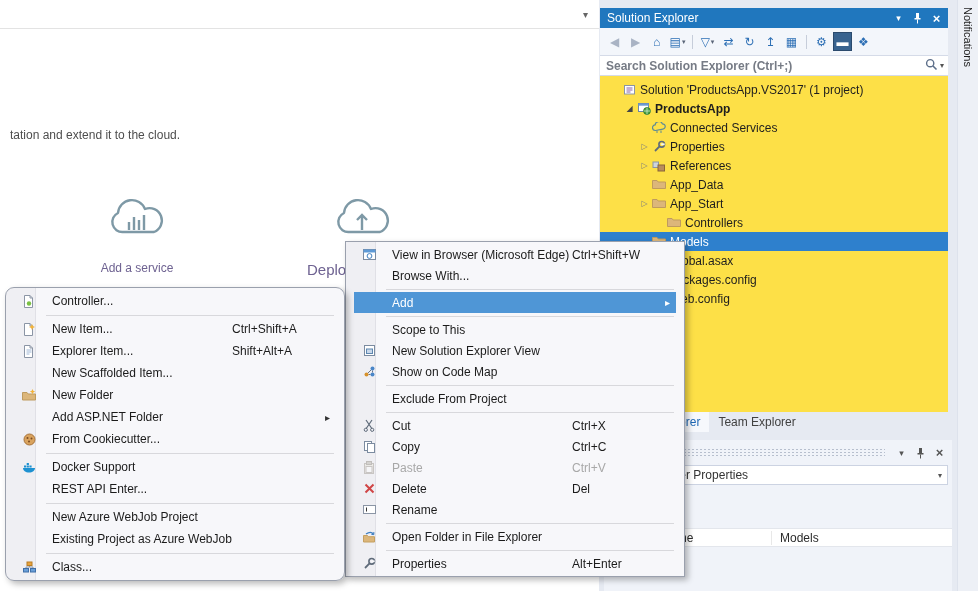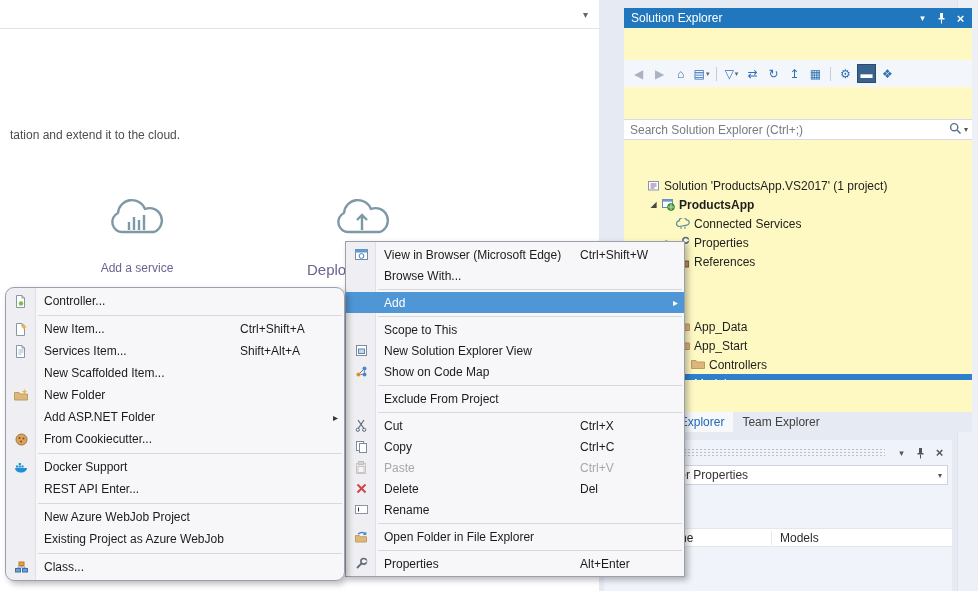--- a/index.html
+++ b/index.html
@@ -14,33 +14,33 @@
   .cloud1 { position:absolute; left:98px; top:186px; }
   .cloud2 { position:absolute; left:324px; top:186px; }
   .action1 { position:absolute; left:57px; top:261px; width:160px; text-align:center; font-size:12px; color:#6e6291; }
   .action2 { position:absolute; left:307px; top:261px; font-size:15px; color:#6e6291; white-space:nowrap; }
 
   
   .notifications { position:absolute; right:0; top:0; width:21px; height:591px; background:#edf0f6; border-left:1px solid #dde2ec; }
   .notif-label { writing-mode:vertical-rl; font-size:11px; color:#1e1e1e; padding-top:7px; margin-left:4px; white-space:nowrap; }
 
   
-  .solution-explorer { position:absolute; left:624px; top:8px; width:348px; height:424px; display:flex; flex-direction:column; background:#fef9c3;gap:32px; }
+  .solution-explorer { position:absolute; left:600px; top:8px; width:348px; height:424px; display:flex; flex-direction:column; background:#fde047; }
   .se-titlebar { height:20px; flex:none; background:#2077be; color:#fff; display:flex; align-items:center; padding:0 3px 0 7px; }
   .tb-sp { flex:1; }
   .tbtn { width:17px; height:15px; display:flex; align-items:center; justify-content:center; margin-left:2px; font-size:9px; color:#fff; }
   .tbtn.close { font-size:13px; font-weight:bold; }
   .se-toolbar { height:27px; flex:none; background:#f3f6fb; display:flex; align-items:center; padding:0 4px; }
   .tbi { min-width:19px; height:19px; display:flex; align-items:center; justify-content:center; font-size:12px; color:#2d6fb5; margin:0 1px; }
   .tbi .caret { font-size:7px; color:#5a6578; margin-left:1px; }
   .tbi.pressed { background:#39638f; color:#fff; border:1px solid #2b4a6d; }
   .tbi.dim { color:#a9b3c4; }
   .tdiv { width:1px; height:14px; background:#c6cdda; margin:0 4px; }
   .se-search { height:21px; flex:none; background:#fff; border-top:1px solid #d5dbe8; border-bottom:1px solid #d5dbe8; display:flex; align-items:center; padding:0 4px 0 6px; }
-  .se-search input { flex:1; border:none; outline:none; font-family:"Liberation Sans",sans-serif; font-size:12px; color:#444; background:transparent; }
+  .se-search input { flex:1; border:none; outline:none; font-family:"Liberation Sans",sans-serif; font-size:12px; color:#444; background:transparent;font-weight:bold; }
   .se-search input::placeholder { color:#767b85; opacity:1; }
   .search-caret { font-size:8px; color:#555; margin-left:2px; }
   .se-tree { flex:1; padding-top:4px; overflow:hidden; }
   .trow { height:19px; display:flex; align-items:center; white-space:nowrap; }
   .trow .arr { width:13px; flex:none; font-size:8px; color:#454545; text-align:center; }
   .trow .arr.collapsed { color:#7d7d7d; }
   .trow .tico { width:16px; flex:none; display:flex; align-items:center; justify-content:center; margin-right:3px; }
   .trow .tlbl { color:#1e1e1e; }
   .trow.bold .tlbl { font-weight:bold; }
   .trow.sel { background:#2e80cd; }
@@ -54,21 +54,21 @@
   .pp-titlebar { height:19px; display:flex; align-items:center; padding:0 4px 0 6px; color:#333; }
   .pp-titlebar .tbtn { color:#555; }
   .pp-grip { flex:1; height:9px; margin:0 6px; background-image:radial-gradient(#b7bfce 1px, transparent 1.1px); background-size:4px 3px; }
   .pp-combo { height:20px; margin:3px 4px 0; background:#fff; border:1px solid #ccd3e2; display:flex; align-items:center; padding:0 5px; color:#333; white-space:nowrap; overflow:hidden; }
   .pp-combo .caret { margin-left:auto; font-size:8px; color:#555; }
   .pp-grid-row { position:absolute; left:0; top:88px; width:100%; height:19px; background:#fff; border-top:1px solid #e3e6ec; border-bottom:1px solid #e3e6ec; display:flex; align-items:center; }
   .pp-grid-row .gname { width:168px; flex:none; padding-left:20px; border-right:1px solid #e8e8e8; color:#2b2b2b; white-space:nowrap; overflow:hidden; }
   .pp-grid-row .gval { padding-left:8px; color:#2b2b2b; }
 
   
-  .menu { position:absolute; width:340px; padding:2px 0; color:#1b1b1b;
+  .menu { position:absolute; width:340px; padding:2px 8px; color:#1b1b1b;
           background:linear-gradient(to right,#efeff3 0,#efeff3 29px,#e0e0e6 29px,#e0e0e6 30px,#f7f7fa 30px);
           border:1px solid #9aa0ad; box-shadow:3px 3px 6px rgba(0,0,0,.28); z-index:60; }
   #context-menu { left:345px; top:241px; }
   #add-submenu  { left:5px;  top:287px; z-index:61;border-radius:9px; }
   .mi { position:relative; display:flex; align-items:center; padding-right:8px; white-space:nowrap; }
   #context-menu .mi { height:21px; }
   #add-submenu  .mi { height:22px; }
   .mico { width:30px; flex:none; display:flex; align-items:center; justify-content:center; }
   .mlbl { margin-left:8px; }
   .msc  { margin-left:auto; width:96px; flex:none; text-align:left; }
@@ -186,21 +186,21 @@
       <div class="trow" style="padding-left: 38px;">
         <span class="arr collapsed">▷</span>
         <span class="tico">
           <svg width="14" height="12" viewBox="0 0 14 12" xmlns="http://www.w3.org/2000/svg">
             <rect x="1" y="2" width="5.5" height="5.5" fill="#cdd4de" stroke="#8b95a5"></rect>
             <rect x="6" y="5" width="6.5" height="6" fill="#b98d5d" stroke="#8a6538"></rect>
           </svg>
         </span>
         <span class="tlbl">References</span>
       </div>
-      <div class="trow" style="padding-left: 38px; margin-top: 46px;">
+      <div class="trow" style="padding-left: 38px;">
         <span class="arr"></span>
         <span class="tico">
           <svg width="14" height="11" viewBox="0 0 14 11" xmlns="http://www.w3.org/2000/svg">
             <path d="M0.5 1.5 h4.5 l1.2 1.5 h7.3 v6.5 h-13 z" fill="#dcb67a" stroke="#bf9b5e"></path>
           </svg>
         </span>
         <span class="tlbl">App_Data</span>
       </div>
       <div class="trow" style="padding-left: 38px;">
         <span class="arr collapsed">▷</span>
@@ -442,21 +442,21 @@
       <span class="msc">Ctrl+Shift+A</span>
     </div>
     <div class="mi">
       <span class="mico">
         <svg width="12" height="13" viewBox="0 0 12 13" xmlns="http://www.w3.org/2000/svg">
           <path d="M1.5 0.5 h5.5 l2.5 2.5 v9.5 h-8 z" fill="#fff" stroke="#8b95a5"></path>
           <path d="M7 0.5 v2.5 h2.5" fill="none" stroke="#8b95a5"></path>
           <path d="M3.5 5 h5 M3.5 7 h5 M3.5 9 h3" stroke="#9fb6d4"></path>
         </svg>
       </span>
-      <span class="mlbl">Services Item...</span>
+      <span class="mlbl">Explorer Item...</span>
       <span class="msc">Shift+Alt+A</span>
     </div>
     <div class="mi">
       <span class="mico"></span>
       <span class="mlbl">New Scaffolded Item...</span>
     </div>
     <div class="mi">
       <span class="mico">
         <svg width="14" height="12" viewBox="0 0 14 12" xmlns="http://www.w3.org/2000/svg">
           <path d="M0.5 3.5 h4.5 l1.2 1.5 h7.3 v6 h-13 z" fill="#dcb67a" stroke="#bf9b5e"></path>

